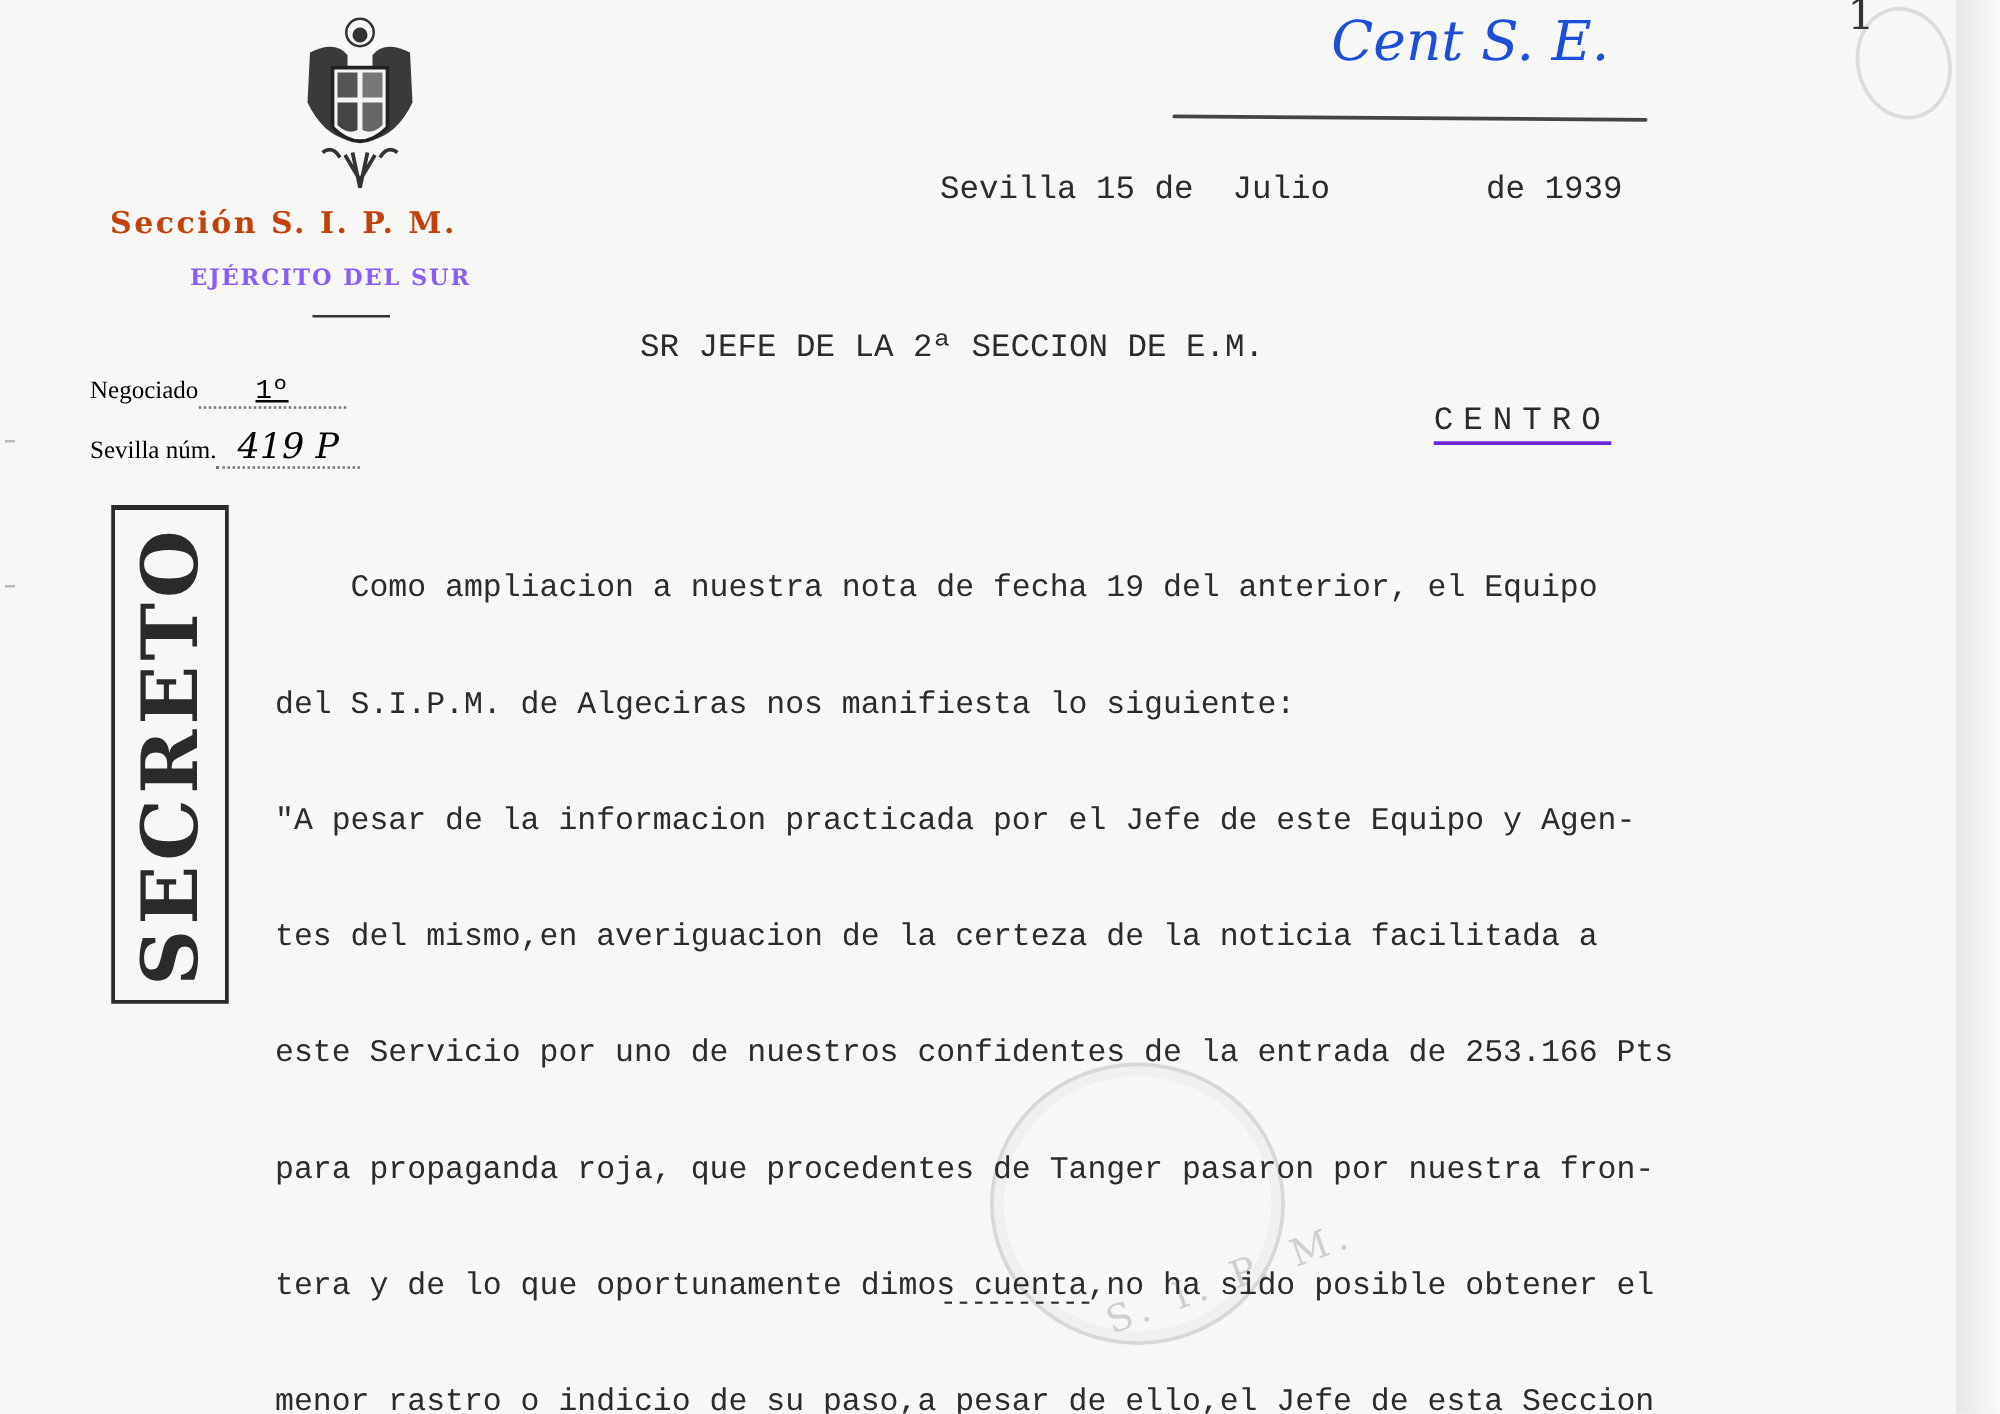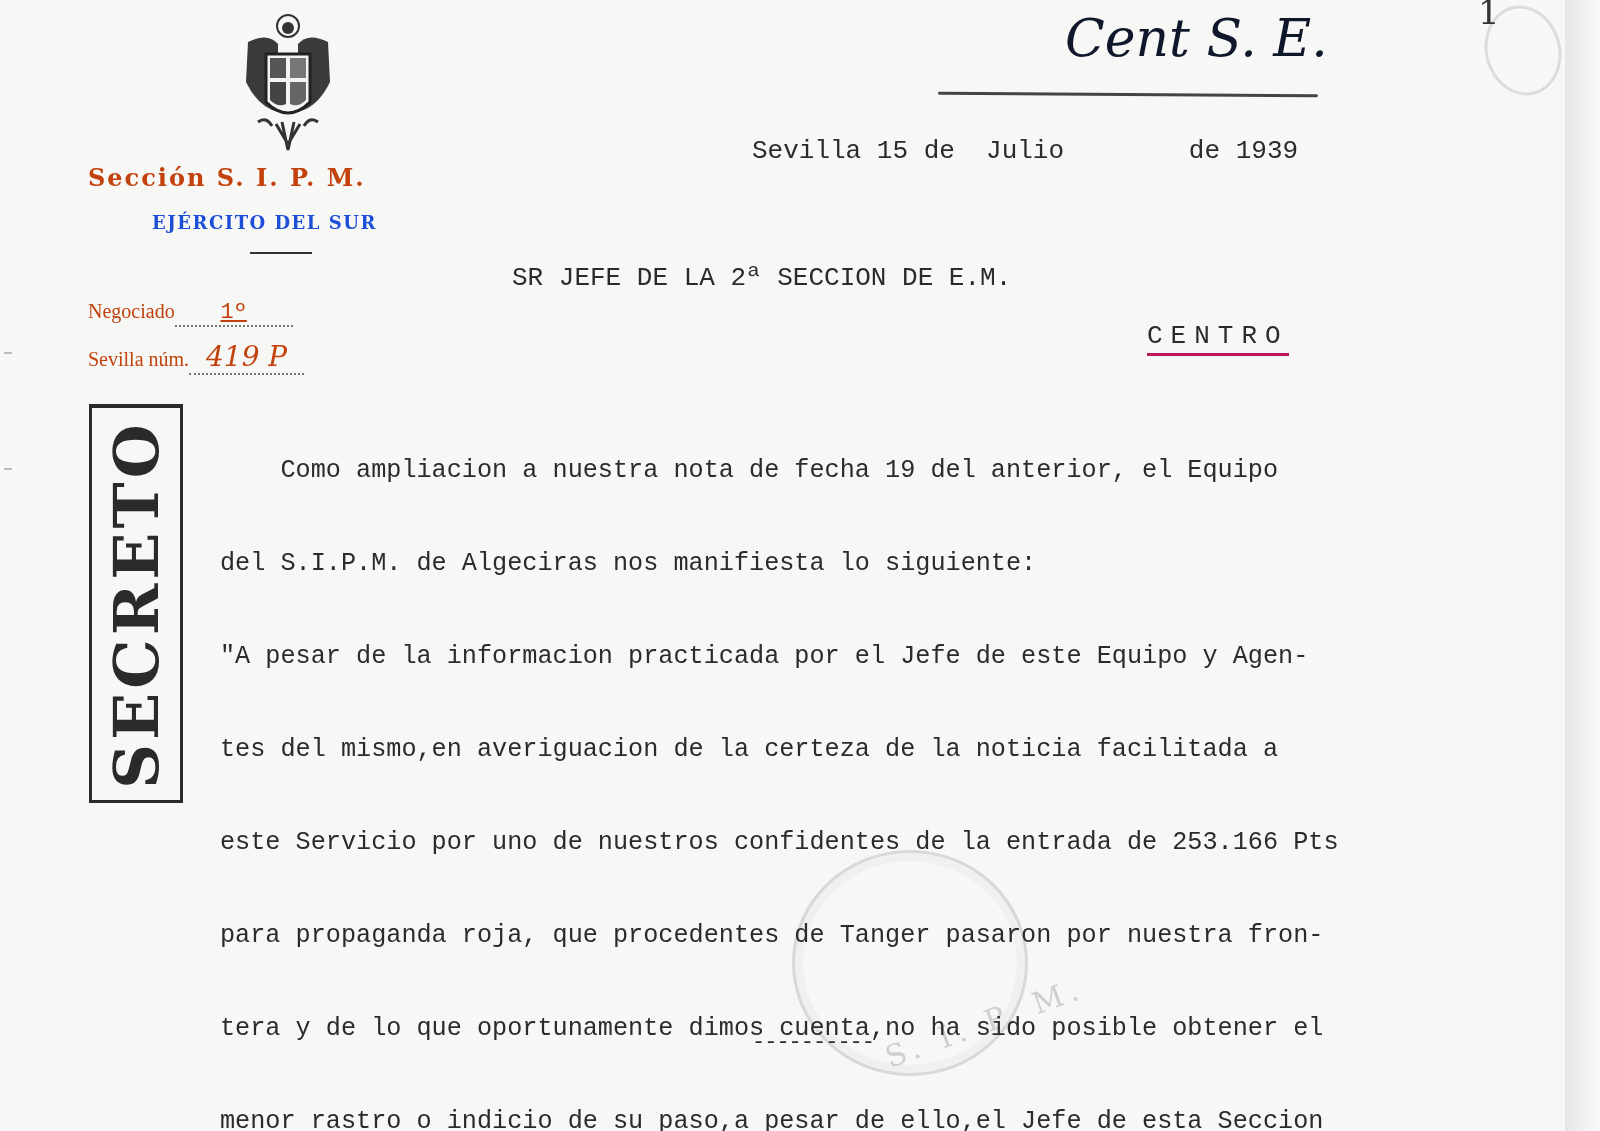--- a/index.html
+++ b/index.html
@@ -21,29 +21,29 @@
     position: absolute; left: 238px; top: 12px; width: 100px; height: 140px;
   }
   .org-name {
     position: absolute; left: 88px; top: 163px;
     font-family: "DejaVu Serif", serif; font-weight: bold; font-size: 24px;
     letter-spacing: 2px; color: #c2410c;
   }
   .org-sub {
     position: absolute; left: 152px; top: 212px;
     font-family: "DejaVu Serif", serif; font-weight: bold; font-size: 18px;
-    letter-spacing: 1.5px; color: #1d4ed8;
+    letter-spacing: 1.5px; color: #8b5cf6;
   }
   .org-rule {
     position: absolute; left: 250px; top: 252px; width: 62px; height: 2px; background: #333;
   }
   .handwritten {
     position: absolute; left: 1065px; top: 8px;
-    font-family: "DejaVu Serif", serif; font-style: italic; font-size: 52px;
-    color: #0f172a;
+    font-family: "DejaVu Serif", serif; font-style: italic; font-size: 44px;
+    color: #1d4ed8;
   }
   .hand-rule {
     position: absolute; left: 938px; top: 93px; width: 380px; height: 3px;
     background: #444; border-radius: 2px; transform: rotate(0.4deg);
   }
   .page-num {
     position: absolute; left: 1478px; top: -8px;
     font-family: "DejaVu Serif", serif; font-size: 34px; color: #333;
   }
   .pencil-circle {
@@ -54,35 +54,35 @@
     font-family: "Liberation Mono", "DejaVu Sans Mono", monospace;
     color: #2b2b2b; white-space: pre;
   }
   .date-line {
     position: absolute; left: 752px; top: 136px; font-size: 26px;
   }
   .date-sub {
     position: absolute; left: 910px; top: 166px; font-size: 26px;
   }
   .meta {
-    position: absolute; left: 88px;
-    font-family: "Liberation Serif", "DejaVu Serif", serif; font-size: 20px; color: #c2410c;
+    position: absolute; left: 72px;
+    font-family: "Liberation Serif", "DejaVu Serif", serif; font-size: 20px; color: #000000;
   }
   .meta .dots {
     display: inline-block; border-bottom: 2px dotted #777; vertical-align: baseline;
     text-align: center;
   }
   .meta .val-typed { font-family: "Liberation Mono", monospace; font-size: 22px; text-decoration: underline; }
   .meta .val-hand { font-family: "DejaVu Serif", serif; font-style: italic; font-size: 28px; margin-top: 40px; }
   .recipient {
     position: absolute; left: 512px; top: 263px; font-size: 26px;
   }
   .centro {
     position: absolute; left: 1147px; top: 321px; font-size: 26px; letter-spacing: 8px;
-    border-bottom: 3px solid #be185d; padding-bottom: 2px;
+    border-bottom: 3px solid #6d28d9; padding-bottom: 2px;
   }
   .secreto {
     position: absolute; left: 89px; top: 404px; width: 88px; height: 392px;
     border: 3px solid #2a2a2a; border-top-width: 4px;
     display: flex; align-items: center; justify-content: center;
   }
   .secreto span {
     display: block; transform: rotate(-90deg);
     font-family: "DejaVu Serif", serif; font-weight: bold; font-size: 62px;
     letter-spacing: 4px; color: #2a2a2a; white-space: nowrap;

